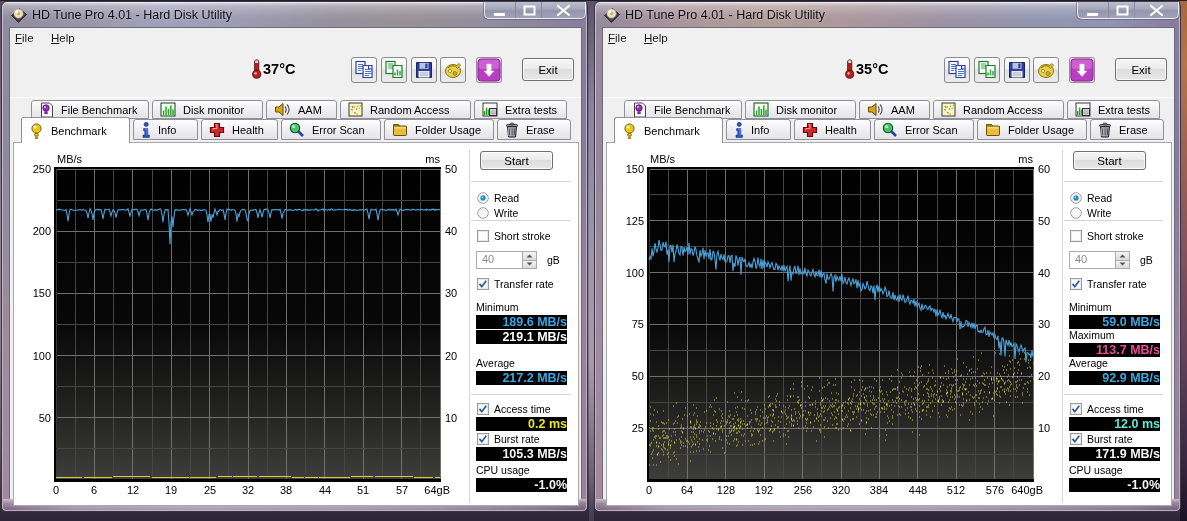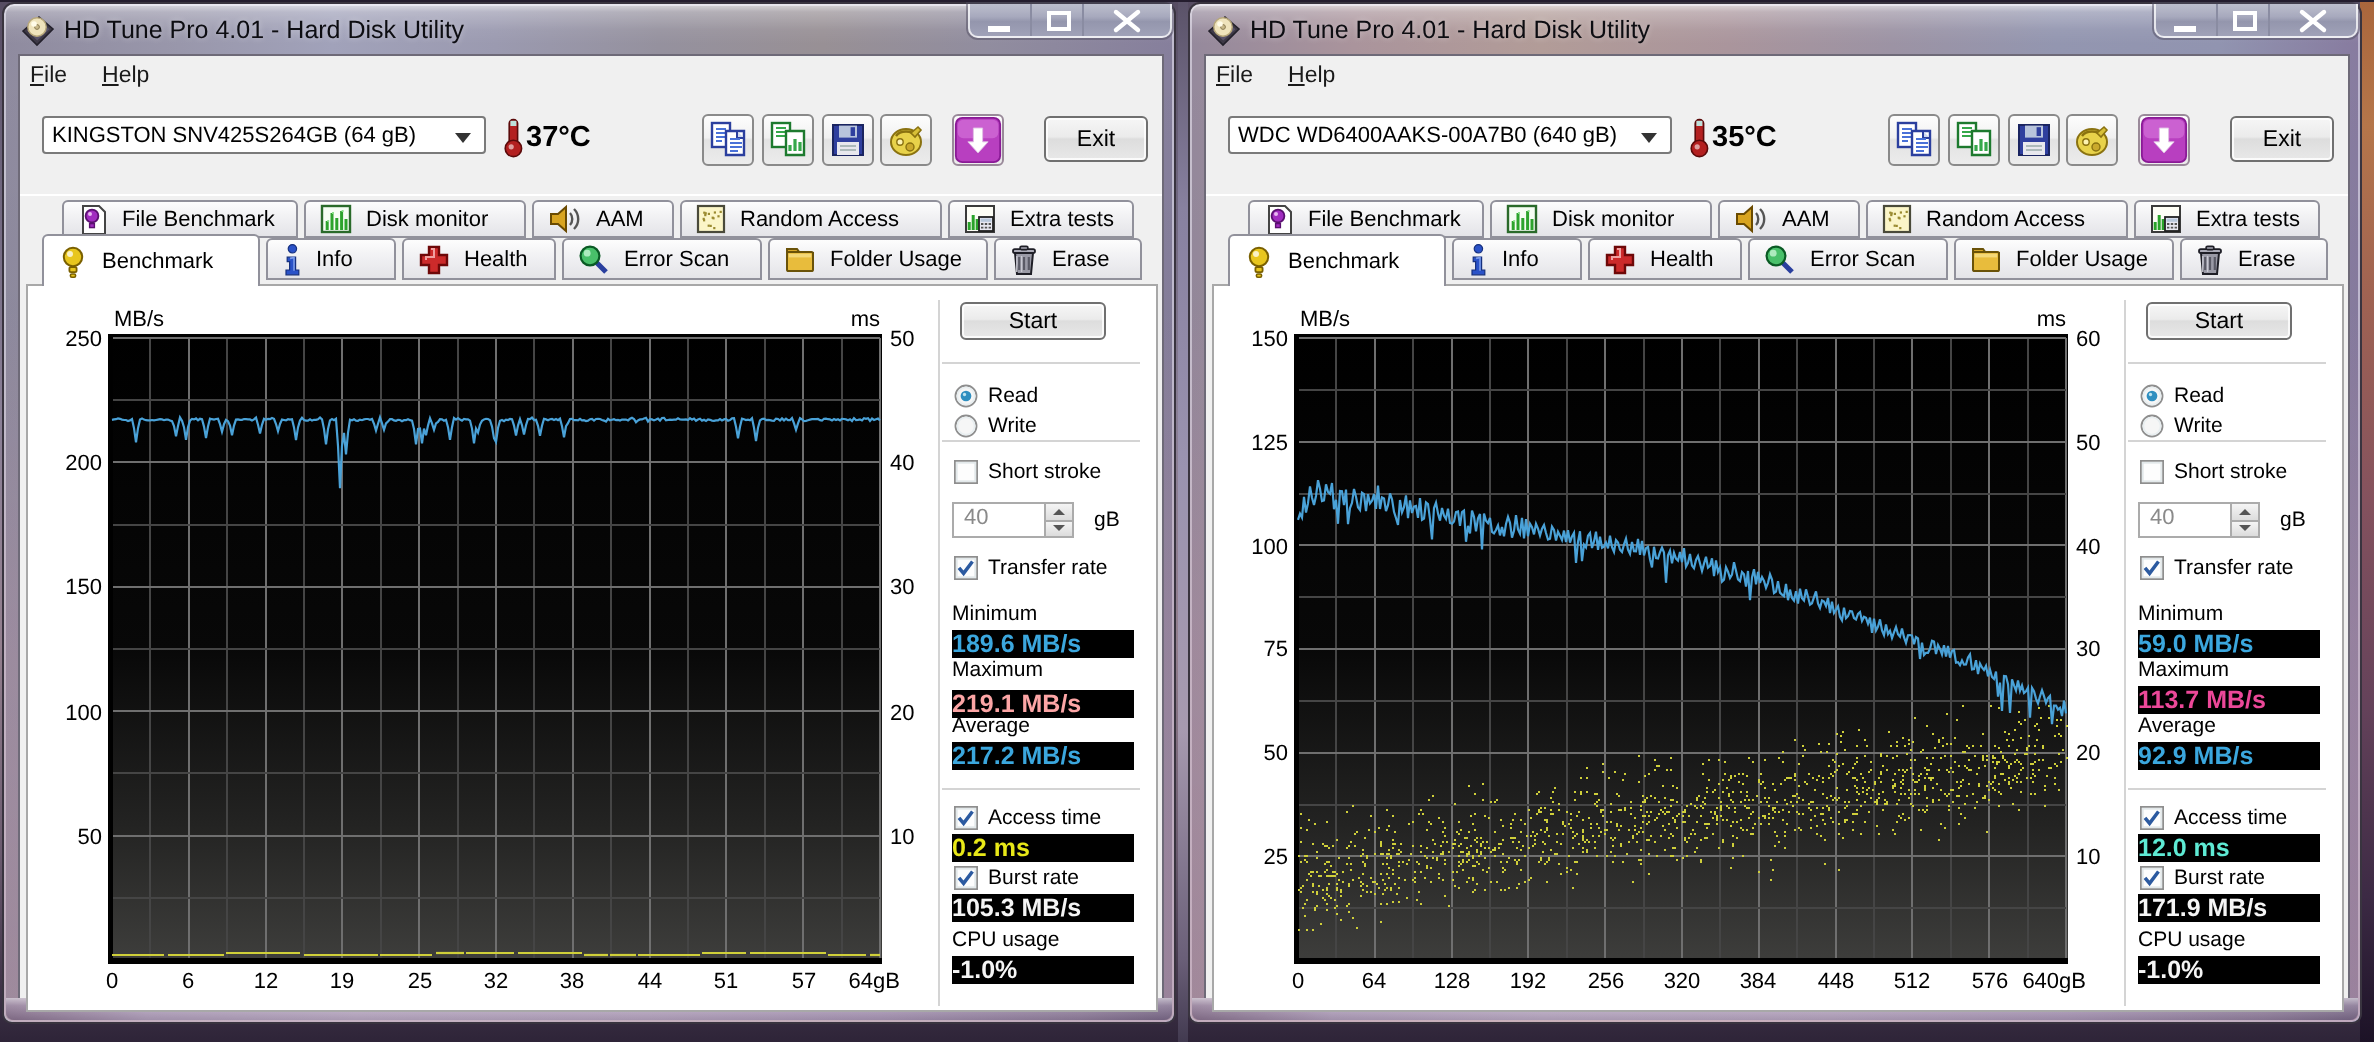--- a/index.html
+++ b/index.html
@@ -32,21 +32,21 @@
  background:linear-gradient(180deg,#f6f6f6,#ebebeb 45%,#dddddd 50%,#e8e8e8);display:flex;align-items:center;justify-content:center;
  box-shadow:inset 0 0 0 1px rgba(255,255,255,0.8)}
 .hline{position:absolute;left:0;top:69px;width:100%;height:1px;background:#d8d8d8;border-bottom:1px solid #fff}
 .tab{position:absolute;border:1px solid #91919b;border-radius:3px 3px 0 0;font-size:11px;
  background:linear-gradient(180deg,#fdfdfd,#f2f2f4 40%,#e4e4e8);display:flex;align-items:center;padding-left:7px;white-space:nowrap}
 .tab .ti{display:flex;margin-right:7px}
 .tab.act{background:#fff;border-bottom:none;z-index:3}
 .panel{position:absolute;left:3px;top:114px;width:566px;height:364px;background:#fff;border:1px solid #a8a8a8;z-index:1}
 .sep{position:absolute;left:461px;width:99px;height:1px;background:#d4d4d4;z-index:2}
 .lab{position:absolute;font-size:10.5px;color:#000;white-space:nowrap}
-.bb{position:absolute;height:14px;background:#000;font-size:12.5px;font-weight:bold;text-align:left;line-height:14px;z-index:2}
+.bb{position:absolute;height:14px;background:#000;font-size:12.5px;font-weight:bold;text-align:right;line-height:14px;z-index:2}
 .spin{position:absolute;left:466px;top:223px;width:61px;height:18px;background:#fff;border:1px solid #ababab;font-size:11px;color:#8a8a8a}
 .spin>span{position:absolute;left:5px;top:1px}
 .spbtns{position:absolute;right:0;top:0;width:14px;height:100%;display:flex;flex-direction:column}
 .spb{flex:1;border-left:1px solid #ababab;background:linear-gradient(180deg,#f4f4f4,#dcdcdc);display:flex;align-items:center;justify-content:center}
 .spb+.spb{border-top:1px solid #ababab}
 .gap{position:absolute;left:589px;top:0;width:5px;height:521px;
  background:linear-gradient(180deg,#5a5268 0%,#8881a0 20%,#9a93b0 45%,#a79ab0 70%,#6a5f78 92%,#423a50 100%)}
 svg text{font-family:"Liberation Sans",sans-serif}
 .client .lab,.client .bb{z-index:2}
 .client>div{z-index:2}.client>.panel{z-index:1}
@@ -73,26 +73,20 @@
       <circle cx="8.5" cy="7.5" r="4.6" fill="none" stroke="#b8a87a" stroke-width="0.7"></circle>
       <circle cx="8.5" cy="7.5" r="1.2" fill="#c9b98a" stroke="#8a7a50" stroke-width="0.5"></circle>
       <circle cx="7" cy="6" r="1.4" fill="#fffbe8"></circle>
     </svg>
     <div class="title">HD Tune Pro 4.01 - Hard Disk Utility</div>
     <div class="client">
       <div class="menu">
         <span class="mi"><u>F</u>ile</span>
         <span class="mi" style="left:41px"><u>H</u>elp</span>
       </div>
-      <div class="combo">
-        <span>KINGSTON SNV425S264GB (64 gB)</span>
-        <svg class="dd" width="9" height="6" viewBox="0 0 9 6">
-          <path d="M0.5 0.5h8L4.5 5.5z" fill="#333"></path>
-        </svg>
-      </div>
       <svg style="position:absolute;left:242px;top:31px" width="10" height="20" viewBox="0 0 10 20">
         <rect x="2.6" y="0.8" width="4.2" height="14" rx="2" fill="#b32020" stroke="#5a0a0a" stroke-width="0.8"></rect>
         <rect x="3.2" y="1.4" width="3" height="2.6" fill="#bfe0da"></rect>
         <circle cx="4.7" cy="15.2" r="4.1" fill="#b32020" stroke="#5a0a0a" stroke-width="0.8"></circle>
         <circle cx="3.6" cy="14.4" r="1.3" fill="#e8c0c0" opacity="0.8"></circle>
       </svg>
       <div class="temp">37°C</div>
       <div class="tbtn" style="left:341px">
         <svg width="22" height="22" viewBox="0 0 22 22">
           <rect x="3" y="2.5" width="9" height="12" fill="#fff" stroke="#2b3f9e" stroke-width="1.2"></rect>
@@ -312,21 +306,21 @@
         <svg width="12" height="12" viewBox="0 0 13 13">
           <rect x="0.5" y="0.5" width="12" height="12" fill="#fdfdfd" stroke="#8e8e8e"></rect>
           <rect x="1.5" y="1.5" width="10" height="10" fill="none" stroke="#e2e8ea"></rect>
           <path d="M2.7 6.4l2.5 3 4.8-6.4" fill="none" stroke="#2c5aa0" stroke-width="1.9"></path>
         </svg>
         <span style="margin-left:5px;font-size:10.5px;white-space:nowrap">Transfer rate</span>
       </div>
       <div class="lab" style="left:466px;top:273px">Minimum</div>
       <div class="bb" style="left:466px;top:287px;width:91px;color:#3ba7de">189.6 MB/s</div>
       <div class="lab" style="left:466px;top:301px">Maximum</div>
-      <div class="bb" style="left:466px;top:317px;width:91px;color:#fca5a5">219.1 MB/s</div>
+      <div class="bb" style="left:466px;top:302px;width:91px;color:#ffffff">219.1 MB/s</div>
       <div class="lab" style="left:466px;top:329px">Average</div>
       <div class="bb" style="left:466px;top:343px;width:91px;color:#3ba7de">217.2 MB/s</div>
       <div class="sep" style="top:366px"></div>
       <div style="position:absolute;left:467px;top:374px;height:14px;display:flex;align-items:center">
         <svg width="12" height="12" viewBox="0 0 13 13">
           <rect x="0.5" y="0.5" width="12" height="12" fill="#fdfdfd" stroke="#8e8e8e"></rect>
           <rect x="1.5" y="1.5" width="10" height="10" fill="none" stroke="#e2e8ea"></rect>
           <path d="M2.7 6.4l2.5 3 4.8-6.4" fill="none" stroke="#2c5aa0" stroke-width="1.9"></path>
         </svg>
         <span style="margin-left:5px;font-size:10.5px;white-space:nowrap">Access time</span>
@@ -453,26 +447,20 @@
       <circle cx="8.5" cy="7.5" r="4.6" fill="none" stroke="#b8a87a" stroke-width="0.7"></circle>
       <circle cx="8.5" cy="7.5" r="1.2" fill="#c9b98a" stroke="#8a7a50" stroke-width="0.5"></circle>
       <circle cx="7" cy="6" r="1.4" fill="#fffbe8"></circle>
     </svg>
     <div class="title">HD Tune Pro 4.01 - Hard Disk Utility</div>
     <div class="client">
       <div class="menu">
         <span class="mi"><u>F</u>ile</span>
         <span class="mi" style="left:41px"><u>H</u>elp</span>
       </div>
-      <div class="combo">
-        <span>WDC WD6400AAKS-00A7B0 (640 gB)</span>
-        <svg class="dd" width="9" height="6" viewBox="0 0 9 6">
-          <path d="M0.5 0.5h8L4.5 5.5z" fill="#333"></path>
-        </svg>
-      </div>
       <svg style="position:absolute;left:242px;top:31px" width="10" height="20" viewBox="0 0 10 20">
         <rect x="2.6" y="0.8" width="4.2" height="14" rx="2" fill="#b32020" stroke="#5a0a0a" stroke-width="0.8"></rect>
         <rect x="3.2" y="1.4" width="3" height="2.6" fill="#bfe0da"></rect>
         <circle cx="4.7" cy="15.2" r="4.1" fill="#b32020" stroke="#5a0a0a" stroke-width="0.8"></circle>
         <circle cx="3.6" cy="14.4" r="1.3" fill="#e8c0c0" opacity="0.8"></circle>
       </svg>
       <div class="temp">35°C</div>
       <div class="tbtn" style="left:341px">
         <svg width="22" height="22" viewBox="0 0 22 22">
           <rect x="3" y="2.5" width="9" height="12" fill="#fff" stroke="#2b3f9e" stroke-width="1.2"></rect>

